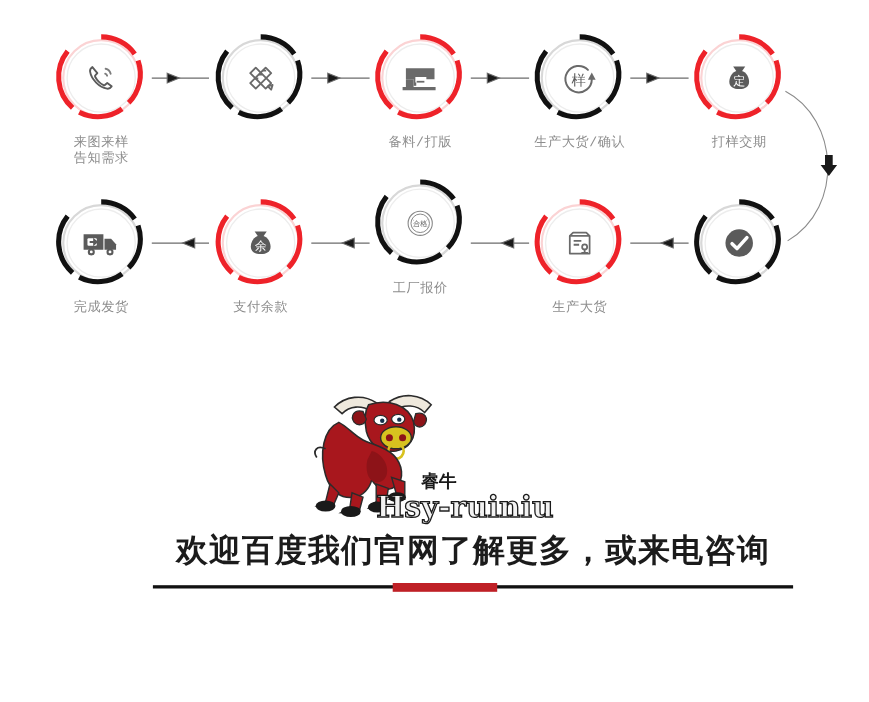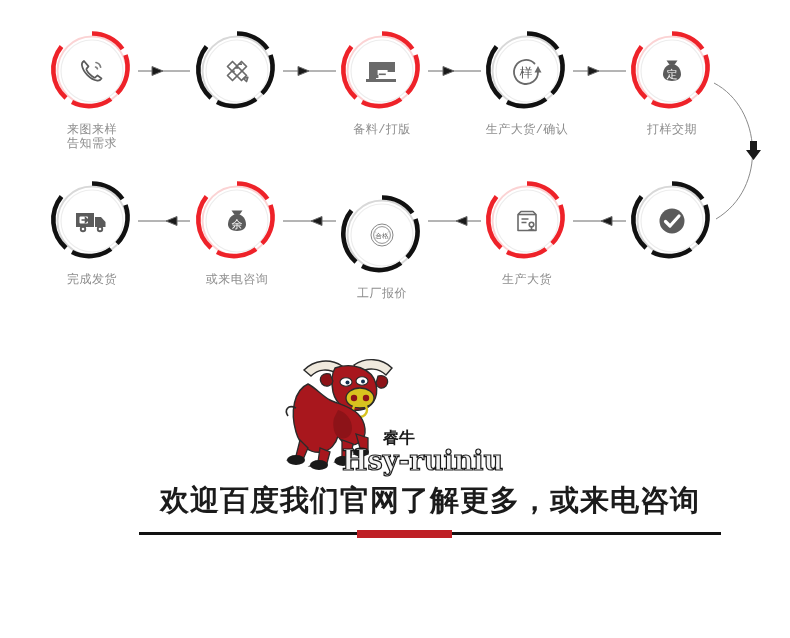--- a/index.html
+++ b/index.html
@@ -258,24 +258,24 @@
         </g>
       </svg>
       <div class="icon">
         <svg width="34" height="34" viewBox="0 0 34 34">
           <path d="M11.5 6.5h11l-3 4.3h-5z" fill="#5b5b5b"></path>
           <path d="M17 10c-5.4 0-9 5.2-9 10.3 0 4.3 3.6 6.7 9 6.7s9-2.4 9-6.7C26 15.2 22.4 10 17 10z" fill="#5b5b5b"></path>
           <text x="17" y="23.5" font-size="11" font-family="'DejaVu Sans','Liberation Sans',sans-serif" fill="#ffffff" text-anchor="middle">余</text>
         </svg>
       </div>
     </div>
-    <div class="label">或来电咨询</div>
-  </div>
-
-  <div class="node" style="left:332px;top:192px;">
+    <div class="label">支付余款</div>
+  </div>
+
+  <div class="node" style="left:332px;top:160px;">
     <div class="ring-wrap">
       <svg width="86" height="86" viewBox="0 0 86 86">
         <circle cx="43" cy="43" r="34.5" fill="none" stroke="#d8d8d8" stroke-width="2"></circle>
         <circle cx="43" cy="43" r="31" fill="none" stroke="#ededed" stroke-width="1.2"></circle>
         <g fill="none" stroke="#111111" stroke-width="4.6">
           <path d="M43,5.5 A37.5,37.5 0 0 1 73.5,21"></path>
           <path d="M76.5,27 A37.5,37.5 0 0 1 68,65.5"></path>
           <path d="M62,71 A37.5,37.5 0 0 1 23,74"></path>
           <path d="M17,70 A37.5,37.5 0 0 1 12.5,18.5"></path>
         </g>

